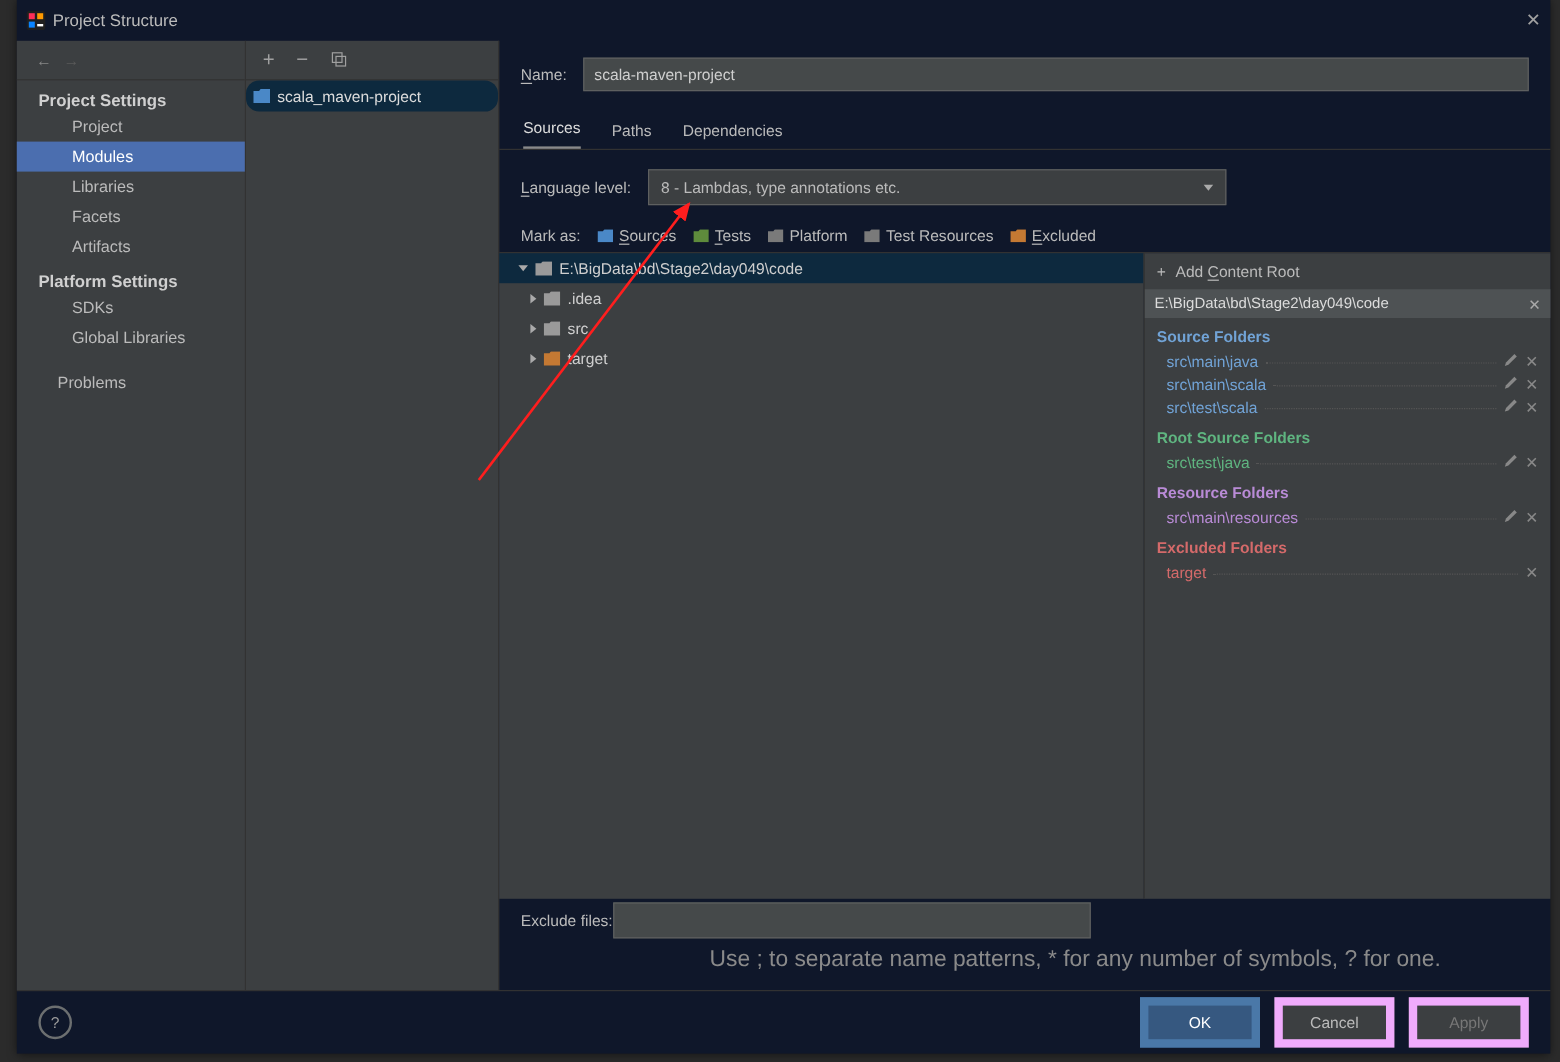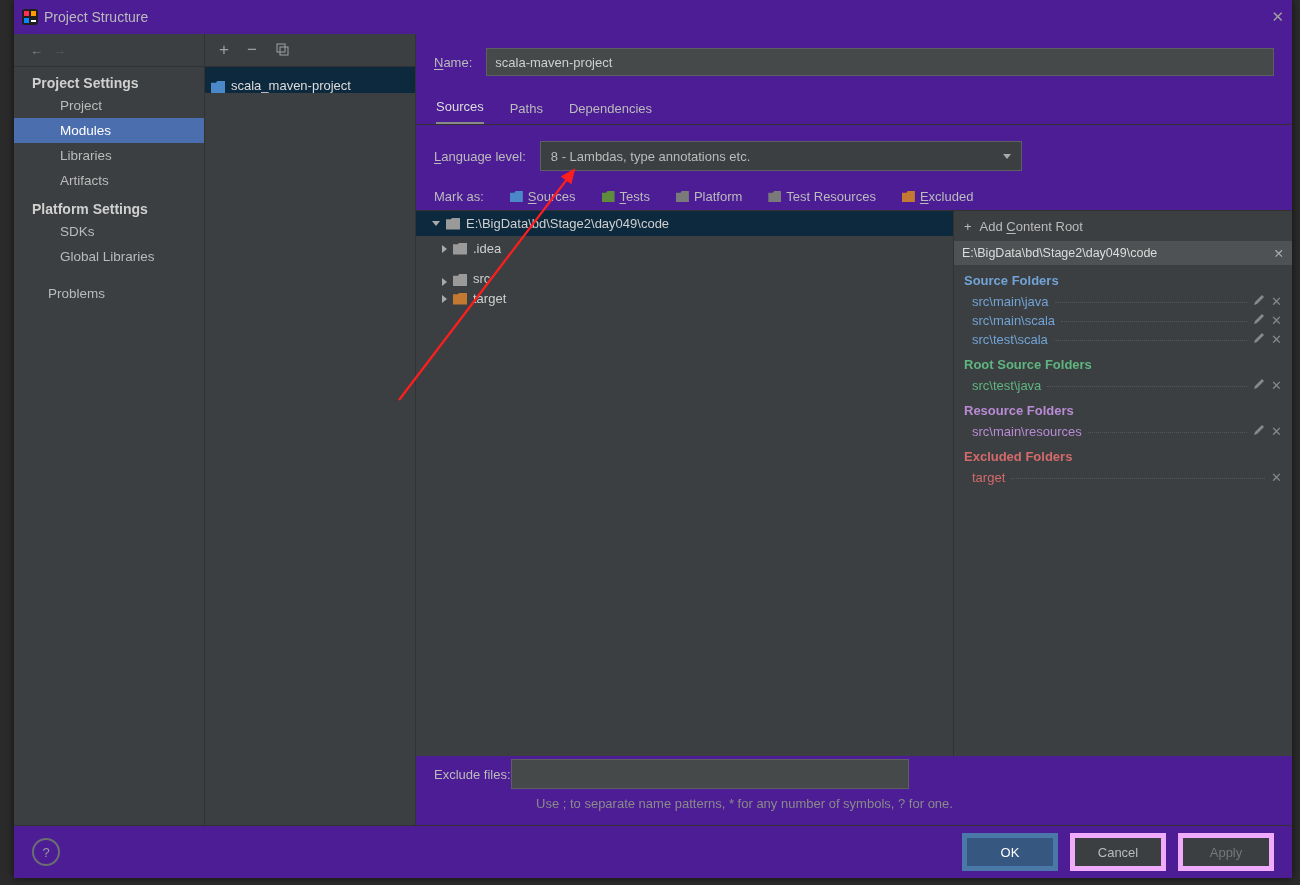--- a/index.html
+++ b/index.html
@@ -1,47 +1,47 @@
 <!DOCTYPE html>
 <html><head>
 <meta charset="utf-8">
 <style>
   html,body{margin:0;padding:0;width:1300px;height:885px;background:#2b2b2b;color:#bbbbbb;font-family:"Segoe UI",Arial,sans-serif;font-size:13px;overflow:hidden;}
-  .dialog{position:absolute;left:14px;top:0;width:1278px;height:878px;background:#4c1d95;box-shadow:0 0 8px rgba(0,0,0,0.6);display:flex;flex-direction:column;}
+  .dialog{position:absolute;left:14px;top:0;width:1278px;height:878px;background:#0f172a;box-shadow:0 0 8px rgba(0,0,0,0.6);display:flex;flex-direction:column;}
   .titlebar{height:34px;display:flex;align-items:center;padding:0 8px;color:#bbbbbb;}
   .titlebar .title{margin-left:6px;font-size:14px;}
   .titlebar .close{margin-left:auto;color:#a0a0a0;font-size:15px;cursor:pointer;}
   .appicon{width:16px;height:16px;display:inline-flex;align-items:center;justify-content:center;}
   .appicon svg{width:16px;height:16px;}
   .body{flex:1;display:flex;min-height:0;}
   .sidebar{width:190px;background:#3c3f41;border-right:1px solid #323232;display:flex;flex-direction:column;}
   .navrow{height:32px;display:flex;align-items:center;gap:10px;padding:0 16px;border-bottom:1px solid #323232;}
   .arrow-btn{color:#888;cursor:pointer;}
   .sidegroup{padding:8px 16px 2px 18px;color:#d0d0d0;font-weight:bold;font-size:14px;}
   .sideitem{padding:5px 0 5px 46px;font-size:13.5px;color:#bbbbbb;cursor:pointer;}
   .sideitem.sel{background:#4b6eaf;color:#fff;}
   .tree-col{width:210px;background:#3c3f41;border-right:1px solid #323232;display:flex;flex-direction:column;}
   .tree-tb{height:32px;display:flex;align-items:center;gap:18px;padding:0 14px;border-bottom:1px solid #323232;}
   .tb-ico{color:#a0a0a0;cursor:pointer;}
-  .tree-item{display:flex;align-items:flex-end;gap:6px;height:26px;padding:0 6px;background:#0d293e;color:#dcdcdc;}
+  .tree-item{display:flex;align-items:center;gap:6px;height:26px;padding:0 6px;background:#0d293e;color:#dcdcdc;border-radius:11px;}
   .fld-ico{width:14px;height:12px;background:#4a88c7;display:inline-block;clip-path:polygon(0 15%,35% 15%,45% 0,100% 0,100% 100%,0 100%);}
   .fld-ico.gray{background:#9a9a9a;}
   .fld-ico.orange{background:#c47933;}
   .main{flex:1;display:flex;flex-direction:column;min-width:0;}
   .row{display:flex;align-items:center;gap:14px;padding:14px 18px 4px 18px;}
   .lbl{color:#bbbbbb;}
   .und{text-decoration:underline;text-underline-offset:2px;}
   .input-name{flex:1;background:#45494a;border:1px solid #5e6060;color:#cfcfcf;height:26px;padding:0 8px;font-size:13px;}
   .tabs{display:flex;gap:26px;padding:0 20px;margin-top:14px;height:30px;align-items:flex-end;border-bottom:1px solid #323232;}
   .tab{color:#bbbbbb;padding-bottom:8px;cursor:pointer;}
   .tab.sel{color:#dcdcdc;border-bottom:2px solid #8a8a8a;}
   .langrow{display:flex;align-items:center;gap:14px;padding:16px 18px 0 18px;}
   .combo{flex:0 0 460px;max-width:460px;background:#3c3f41;border:1px solid #5e6060;color:#bbbbbb;height:28px;display:flex;align-items:center;padding:0 10px;cursor:pointer;position:relative;}
   .combo .caret{margin-left:auto;border-left:4px solid transparent;border-right:4px solid transparent;border-top:5px solid #aaa;}
-  .markrow{display:flex;align-items:center;gap:26px;padding:18px 18px 6px 18px;flex-wrap:wrap;}
+  .markrow{display:flex;align-items:center;gap:14px;padding:18px 18px 6px 18px;flex-wrap:wrap;}
   .mark-opt{display:flex;align-items:center;gap:5px;color:#bbbbbb;cursor:pointer;}
   .mark-opt .fld-ico{width:13px;height:11px;}
   .mid{flex:1;display:flex;min-height:0;border-top:1px solid #323232;}
   .filetree{flex:1;min-width:0;background:#3c3f41;}
   .ft-row{display:flex;align-items:center;gap:6px;height:25px;padding-left:6px;color:#cfcfcf;}
   .ft-row.root{background:#0d293e;}
   .caret-r{width:0;height:0;border-top:4px solid transparent;border-bottom:4px solid transparent;border-left:5px solid #aaa;display:inline-block;}
   .caret-d{width:0;height:0;border-left:4px solid transparent;border-right:4px solid transparent;border-top:5px solid #aaa;display:inline-block;}
   .content-panel{width:338px;border-left:1px solid #323232;display:flex;flex-direction:column;background:#3c3f41;}
   .addroot{height:30px;display:flex;align-items:center;gap:8px;padding:0 10px;color:#bbbbbb;cursor:pointer;}
@@ -56,24 +56,24 @@
   .folder-line.src a{color:#71a3d6;}
   .folder-line.test a{color:#5fb580;}
   .folder-line.res a{color:#b98bd6;}
   .folder-line.exc a{color:#d46a6a;}
   .folder-line a{cursor:pointer;}
   .folder-line .spacer{flex:1;border-bottom:1px dotted #555;margin:0 6px;height:1px;}
   .folder-line .edit{color:#888;cursor:pointer;margin-right:6px;}
   .folder-line .del{color:#888;cursor:pointer;}
   .exclude-row{display:flex;align-items:center;padding:0 18px;margin-top:auto;height:36px;}
   .exclude-input{width:392px;background:#45494a;border:1px solid #5e6060;height:26px;}
-  .hint{padding:4px 18px 14px 120px;color:#8a8a8a;font-size:13px;max-width:720px;}
+  .hint{padding:4px 18px 14px 120px;color:#8a8a8a;font-size:19px;max-width:720px;text-align:center;}
   .bottombar{height:52px;border-top:1px solid #323232;display:flex;align-items:center;padding:0 18px;gap:12px;}
   .help{width:24px;height:24px;border:2px solid #6c6f70;border-radius:50%;display:flex;align-items:center;justify-content:center;color:#9c9c9c;cursor:pointer;}
-  .btn{min-width:86px;height:28px;border:5px solid #f0abfc;background:#3c3f41;color:#bbbbbb;display:flex;align-items:center;justify-content:center;cursor:pointer;}
+  .btn{min-width:86px;height:28px;border:7px solid #f0abfc;background:#3c3f41;color:#bbbbbb;display:flex;align-items:center;justify-content:center;cursor:pointer;}
   .btn.primary{background:#365880;border-color:#4a78a8;color:#fff;}
   .btn.disabled{color:#777;}
   .spacer-flex{flex:1;}
   svg.pencil{width:12px;height:12px;fill:#888;}
   .red-arrow{position:absolute;pointer-events:none;}
 </style>
 </head>
 <body>
 
 <div class="dialog">
@@ -97,20 +97,21 @@
     <div class="sidebar">
       <div class="navrow">
         <span class="arrow-btn">←</span>
         <span class="arrow-btn" style="color:#5a5a5a;">→</span>
       </div>
 
       <div class="sidegroup">Project Settings</div>
       <div class="sideitem">Project</div>
       <div class="sideitem sel">Modules</div>
       <div class="sideitem">Libraries</div>
+      <div class="sideitem">Facets</div>
       <div class="sideitem">Artifacts</div>
 
       <div class="sidegroup">Platform Settings</div>
       <div class="sideitem">SDKs</div>
       <div class="sideitem">Global Libraries</div>
 
       <div style="height:12px;"></div>
       <div class="sideitem" style="padding-left:34px;">Problems</div>
     </div>
 
@@ -183,21 +184,21 @@
             <span style="width:4px;"></span>
             <span class="caret-d"></span>
             <span class="fld-ico gray"></span>
             <span>E:\BigData\bd\Stage2\day049\code</span>
           </div>
           <div class="ft-row" style="padding-left:26px;">
             <span class="caret-r"></span>
             <span class="fld-ico gray"></span>
             <span>.idea</span>
           </div>
-          <div class="ft-row" style="padding-left:26px;align-items:flex-end;">
+          <div class="ft-row" style="padding-left:26px;">
             <span class="caret-r"></span>
             <span class="fld-ico gray"></span>
             <span>src</span>
           </div>
           <div class="ft-row" style="padding-left:26px;">
             <span class="caret-r"></span>
             <span class="fld-ico orange"></span>
             <span>target</span>
           </div>
         </div>

